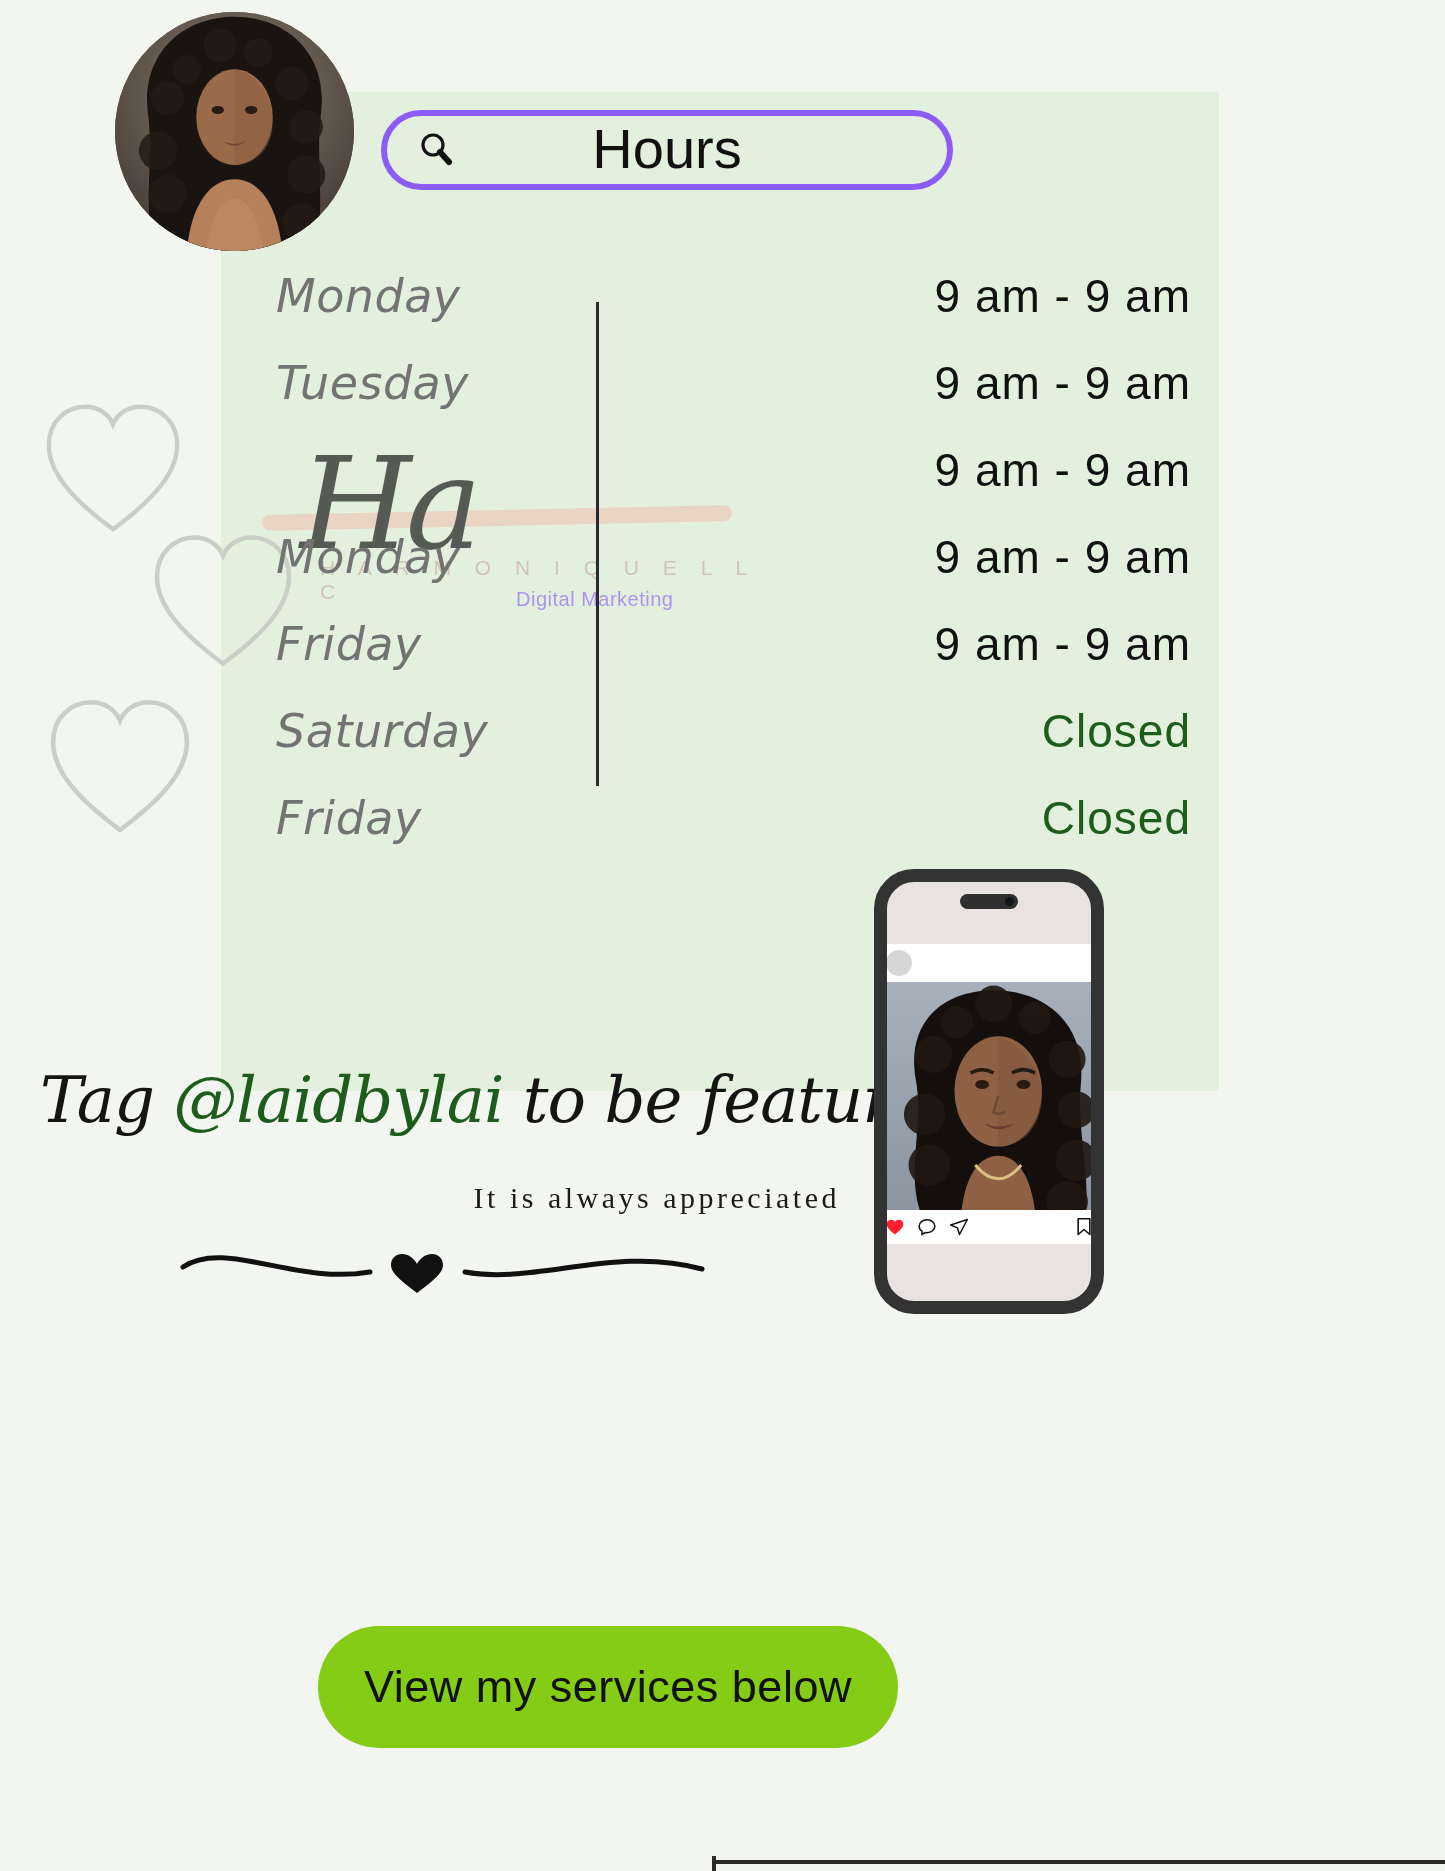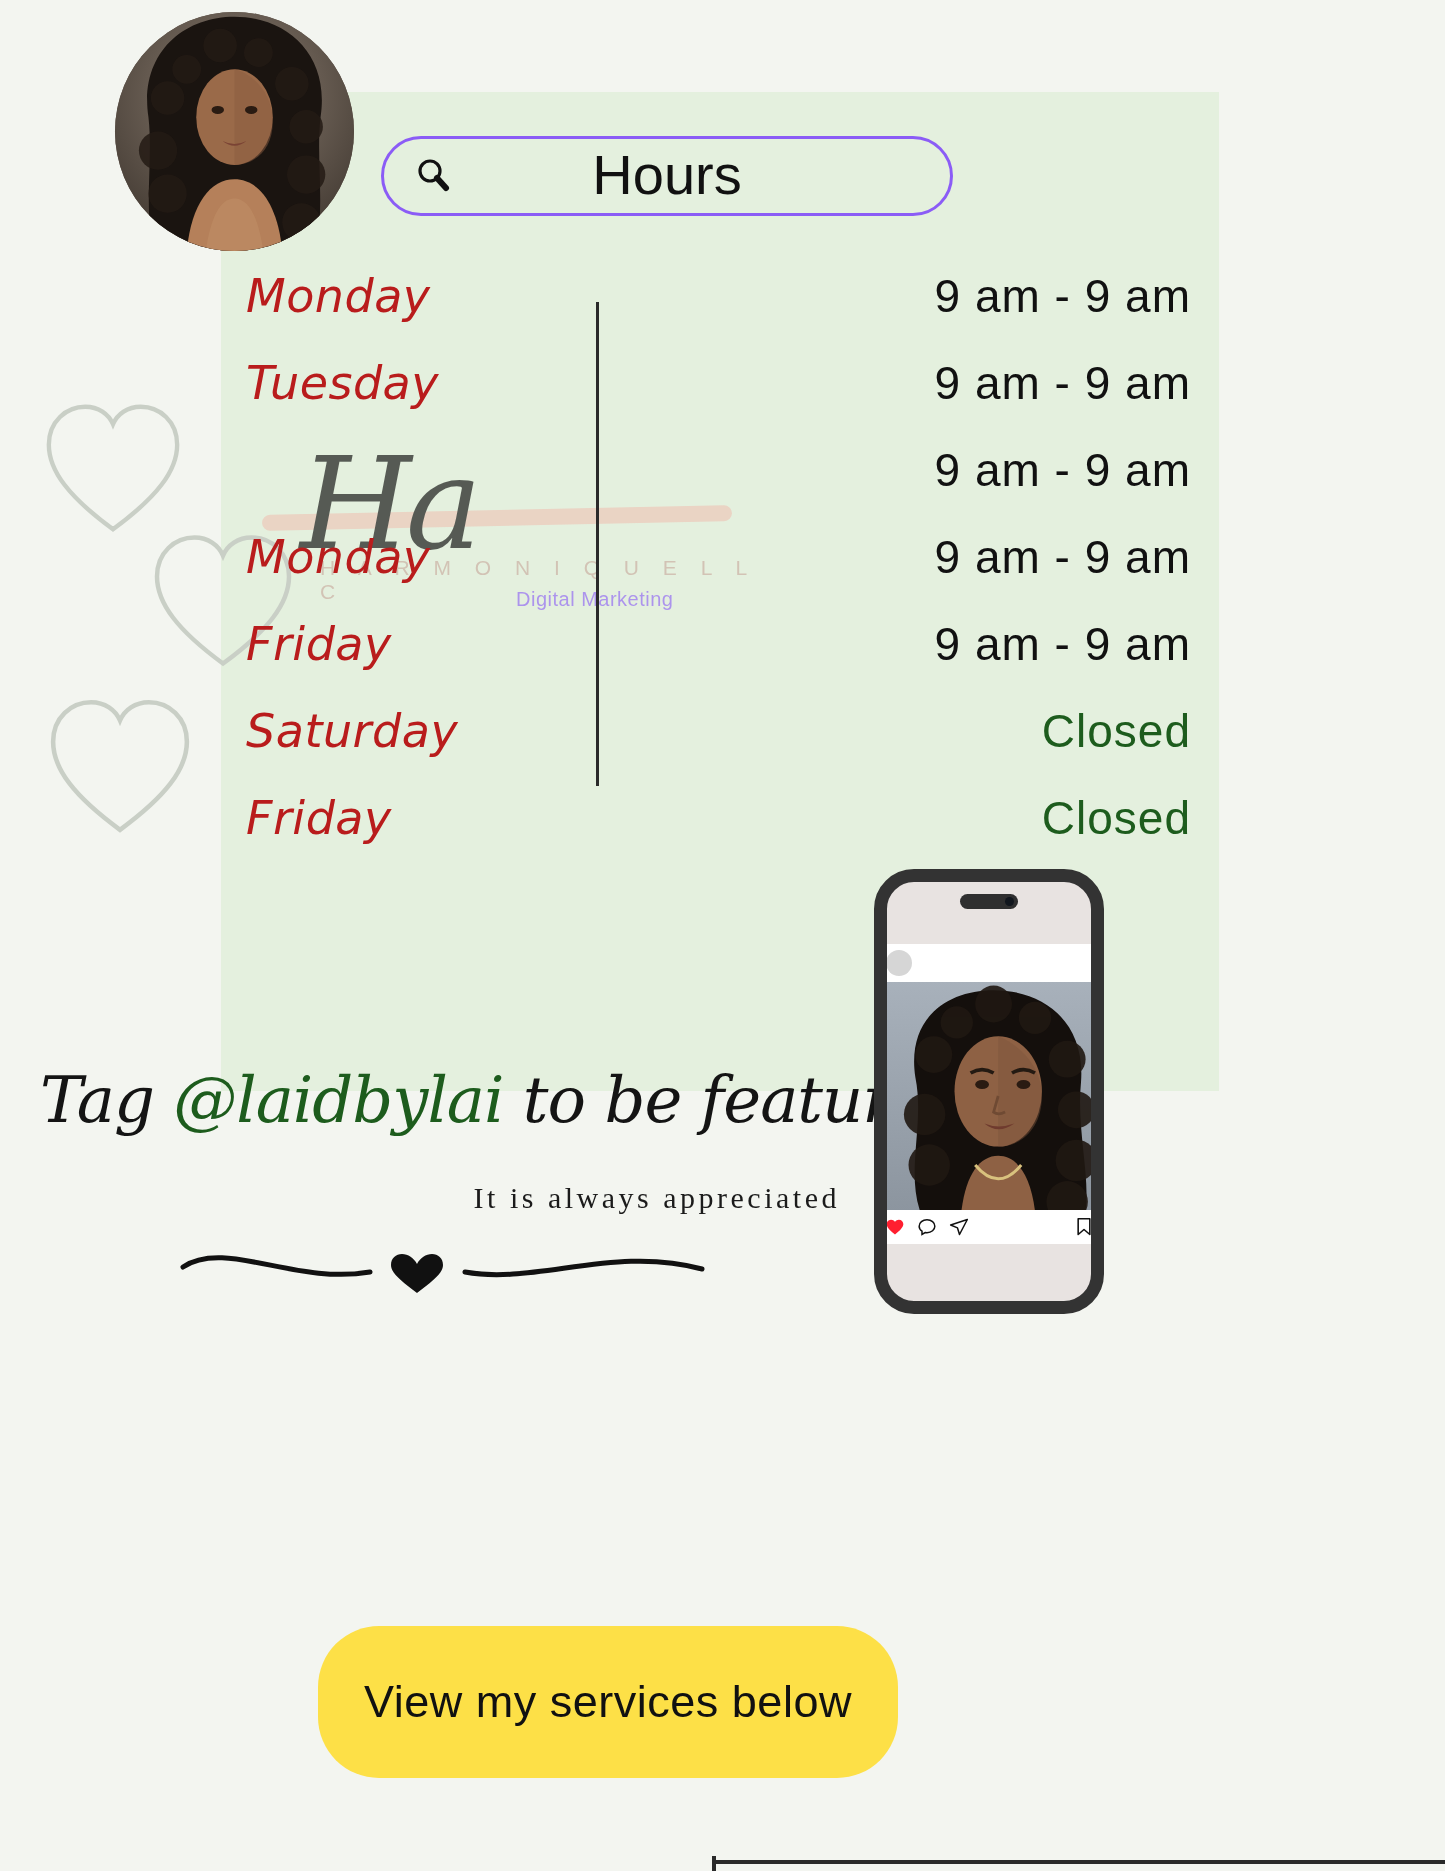--- a/index.html
+++ b/index.html
@@ -98,24 +98,24 @@
     width: 470px; height: 16px;
     background: #eec3b5;
     border-radius: 8px;
     transform: rotate(-1.2deg);
   }
 
   
   .search-bar {
     position: absolute;
     left: 381px;
-    top: 136px;
+    top: 110px;
     width: 572px;
     height: 80px;
-    border: 3px solid #8b5cf6;
+    border: 6px solid #8b5cf6;
     border-radius: 40px;
     background: transparent;
     z-index: 5;
   }
   .search-icon {
     position: absolute;
     left: 28px;
     top: 50%;
     transform: translateY(-50%);
     width: 44px; height: 44px;
@@ -142,26 +142,26 @@
     z-index: 4;
   }
   .hours-row {
     position: relative;
     height: 87px;
     display: flex;
     align-items: center;
   }
   .day {
     width: 420px;
-    padding-left: 25px;
+    padding-left: 55px;
     font-family: "DejaVu Sans", sans-serif;
     font-style: italic;
     font-weight: 400;
     font-size: 46px;
-    color: #b91c1c;
+    color: #737373;
     line-height: 1;
     letter-spacing: 0.5px;
   }
   .time {
     flex: 1;
     text-align: right;
     padding-right: 28px;
     font-family: "Liberation Sans", sans-serif;
     font-weight: 300;
     font-size: 46px;
@@ -285,22 +285,22 @@
     gap: 12px;
   }
   .ig-actions .spacer { flex: 1; }
 
   
   .cta {
     position: absolute;
     left: 318px;
     top: 1626px;
     width: 580px;
-    height: 152px;
-    background: #fde047;
+    height: 122px;
+    background: #84cc16;
     border-radius: 61px;
     display: flex;
     align-items: center;
     justify-content: center;
     font-family: "Liberation Sans", sans-serif;
     font-weight: 300;
     font-size: 45px;
     color: #111;
     letter-spacing: .5px;
   }

